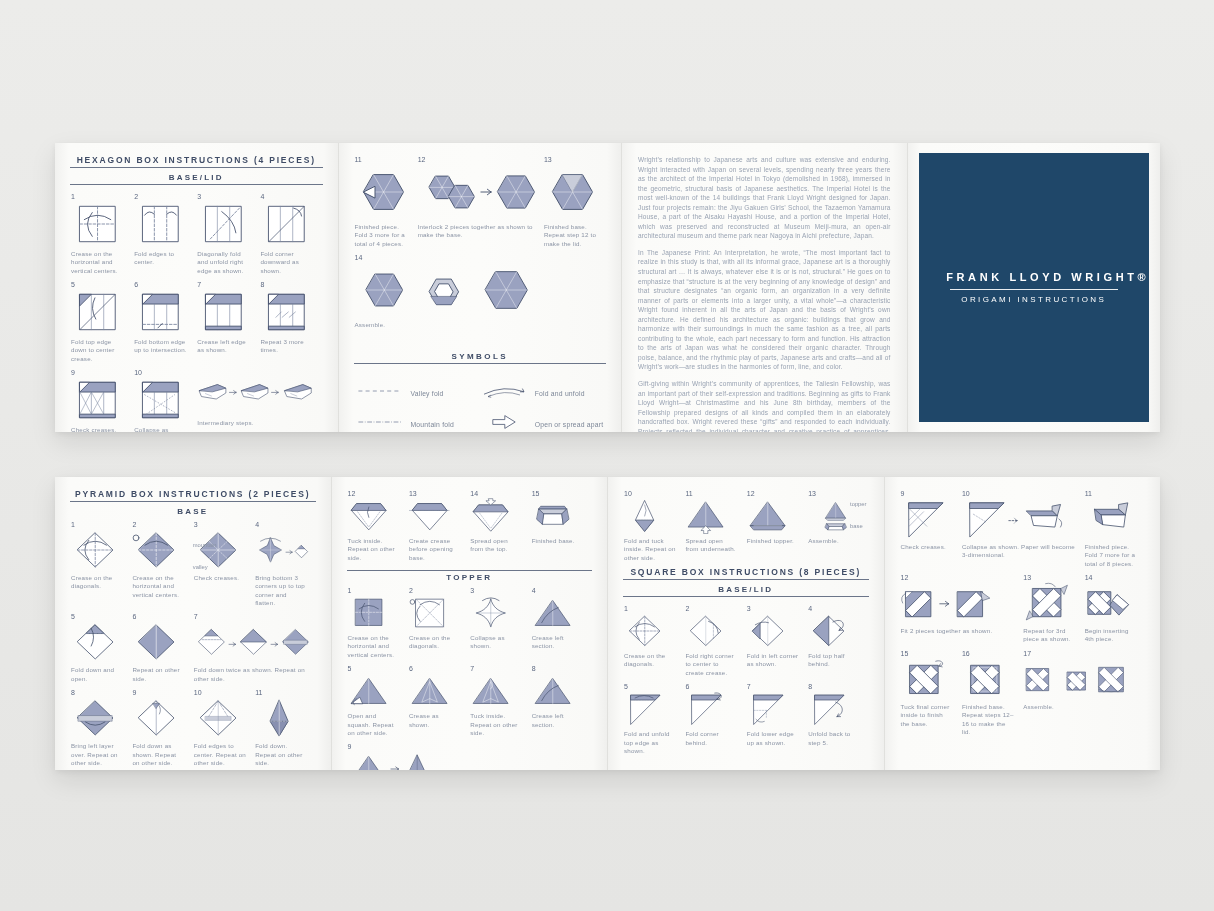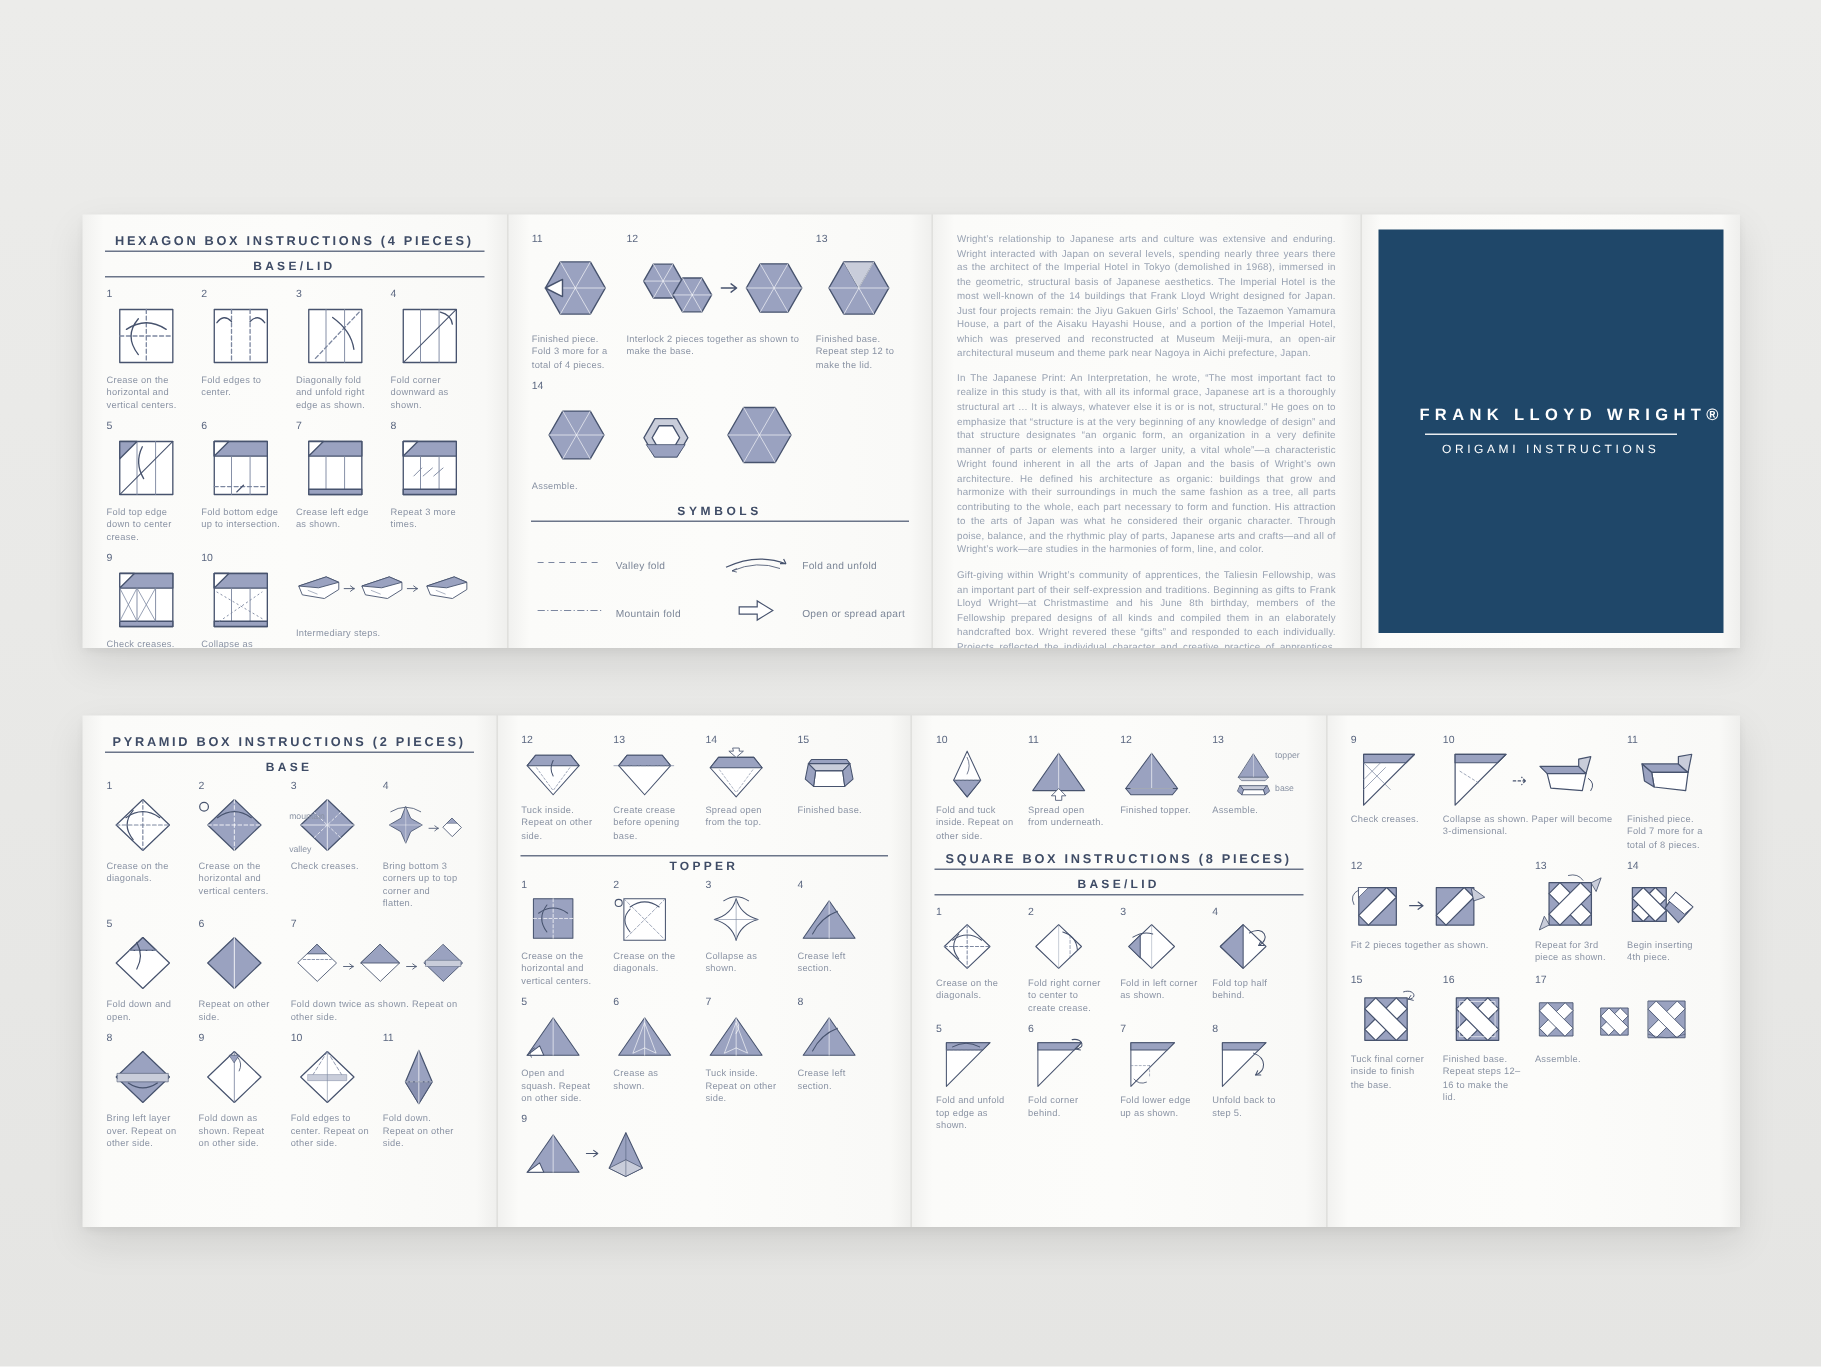--- a/index.html
+++ b/index.html
@@ -1,21 +1,21 @@
 <!DOCTYPE html>
 <html><head>
 <meta charset="utf-8">
 <style>
   html,body{margin:0;padding:0;}
   .scene{position:relative;width:1214px;height:911px;overflow:hidden;
     font-family:"Liberation Sans",sans-serif;
     background:linear-gradient(180deg,#ecECEA 0%,#e9e9e7 45%,#e5e5e3 100%);}
   .sheet{position:absolute;display:flex;box-shadow:0 10px 24px rgba(0,0,0,.10),0 2px 6px rgba(0,0,0,.06);}
   .sheet-top{left:55px;top:143px;width:1105px;height:289px;}
-  .sheet-bottom{left:55px;top:477px;width:1105px;height:341px;}
+  .sheet-bottom{left:55px;top:477px;width:1105px;height:293px;}
   .panel{flex:1 1 0;position:relative;overflow:hidden;box-sizing:border-box;padding:10px 15px;
     background:linear-gradient(90deg,#f1f1ef 0%,#fbfbf9 5%,#fcfcfa 50%,#f9f9f7 95%,#efefed 100%);}
   .panel + .panel{border-left:1px solid #e0e0dd;}
   h2.p-title,h3.p-sub{margin:2px 0 2px;text-align:center;font-weight:bold;color:#3f4c66;}
   h2.p-title{font-size:8.5px;letter-spacing:1.8px;}
   h3.p-sub{font-size:8px;letter-spacing:2.2px;}
   .rule{border-top:1px solid #6b7589;margin:2px 0 5px;}
   .sep-rule{border-top:1px solid #6b7589;margin:5px 0 2px;}
   .steps{display:flex;flex-wrap:wrap;align-items:flex-start;}
   .step{position:relative;width:25%;box-sizing:border-box;padding:3px 5px 0 1px;margin-bottom:3px;}
@@ -34,21 +34,21 @@
   .essay{padding:12px 16px;}
   .essay p{margin:0 0 7px;font-size:6.5px;line-height:1.47;letter-spacing:.15px;color:#98a2b2;text-align:justify;}
   
   .cover{padding:0;}
   .cover-card{position:absolute;left:11px;right:11px;top:10px;bottom:10px;background:#1f4769;
     display:flex;flex-direction:column;align-items:center;justify-content:center;}
   .brand{color:#fff;font-size:11px;font-weight:bold;letter-spacing:3.6px;white-space:nowrap;margin-left:28px;}
   .brand-rule{width:168px;border-top:1px solid rgba(255,255,255,.9);margin:6px 0 5px;}
   .cover-sub{color:#fff;font-size:8px;font-weight:normal;letter-spacing:2.4px;}
   
-  .symbols{margin-top:4px;}
+  .symbols{margin-top:20px;}
   .symbols h3{margin:2px 0;text-align:center;font-size:8px;font-weight:bold;letter-spacing:2.4px;color:#3f4c66;}
   .sym-grid{display:flex;padding:4px 2px 0;}
   .sym-col{flex:1;}
   .sym-item{display:flex;align-items:center;gap:7px;margin:9px 0;}
   .sym-icon svg{width:48px;height:18px;}
   .sym-label{font-size:6.8px;color:#7d8798;letter-spacing:.2px;}
 </style>
 </head>
 <body>
 

